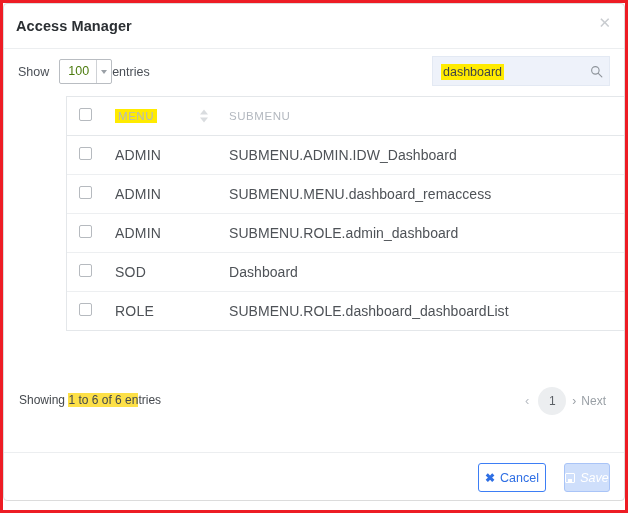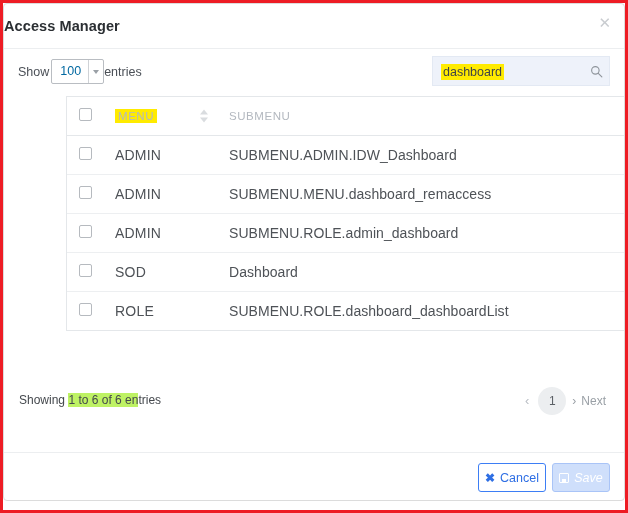--- a/index.html
+++ b/index.html
@@ -42,21 +42,21 @@
 
   
   .modal-header {
     position: relative;
     height: 45px;
     border-bottom: 1px solid #eceef0;
     box-sizing: border-box;
   }
   .modal-title {
     position: absolute;
-    left: 0;
+    left: 12px;
     top: 14px;
     font-size: 14.5px;
     font-weight: bold;
     color: #2b2f33;
     letter-spacing: .1px;
   }
   .close-icon {
     position: absolute;
     right: 13px;
     top: 11px;
@@ -81,37 +81,37 @@
   }
   .show-entries {
     position: absolute;
     left: 14px;
     top: 10px;
     display: flex;
     align-items: center;
     font-size: 12.5px;
     color: #4b5057;
   }
-  .show-label { margin-right: 2px; }
+  .show-label { margin-right: 10px; }
   .entries-label { }
   .select-box {
     position: relative;
     display: inline-flex;
     align-items: center;
     height: 25px;
     min-width: 42px;
     border: 1px solid #b9bdc2;
     border-radius: 2px;
     background: #ffffff;
     box-sizing: border-box;
   }
   .select-value {
     padding: 0 7px 0 8px;
     font-size: 12.5px;
-    color: #0369a1;
+    color: #4d7c0f;
     line-height: 23px;
   }
   .select-caret-wrap {
     width: 14px;
     height: 23px;
     border-left: 1px solid #cfd2d6;
     display: flex;
     align-items: center;
     justify-content: center;
   }
@@ -257,21 +257,21 @@
     height: 50px;
   }
   .showing-info {
     position: absolute;
     left: 15px;
     top: 14px;
     font-size: 12px;
     color: #44484d;
     white-space: nowrap;
   }
-  .showing-info .hl2 { background: #bef264; }
+  .showing-info .hl2 { background: #fde047; }
   .pagination {
     position: absolute;
     right: 14px;
     top: 8px;
     display: flex;
     align-items: center;
     gap: 2px;
     font-size: 12px;
     color: #9aa0a6;
   }
@@ -331,21 +331,21 @@
   .btn-cancel {
     right: 78px;
     width: 68px;
     border: 1px solid #3d7ef5;
     color: #2f6fe4;
     background: #ffffff;
   }
   .btn-cancel .x-ico { font-weight: bold; font-size: 12px; }
   .btn-save {
     right: 14px;
-    width: 58px;
+    width: 46px;
     border: 1px solid #a9c4f7;
     color: #ffffff;
     background: #cfdffb;
     font-style: italic;
   }
   .save-ico {
     width: 10px; height: 10px;
     border: 1.5px solid #ffffff;
     border-radius: 1px;
     position: relative;

